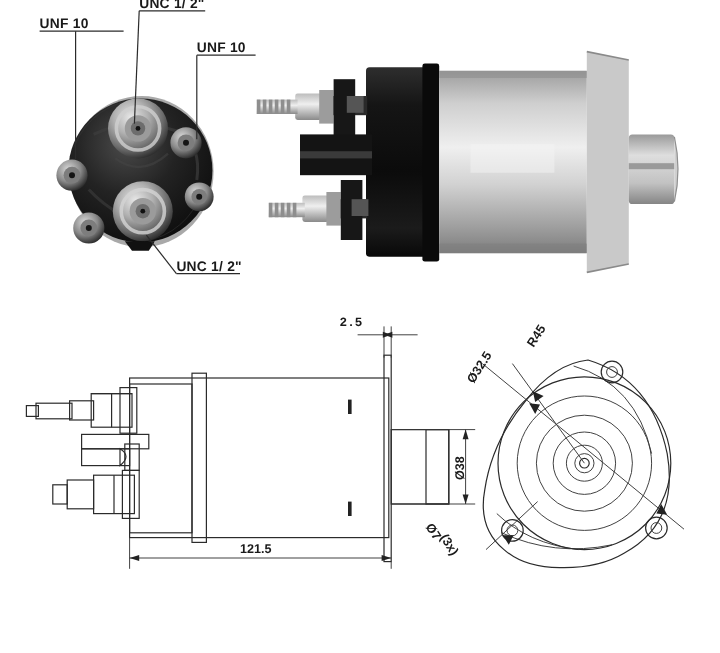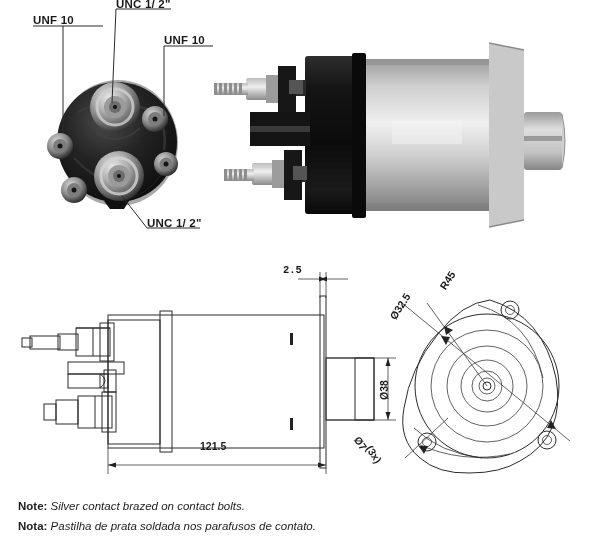--- a/index.html
+++ b/index.html
@@ -343,30 +343,22 @@
       </g>
 
       <g>
         <line x1="405" y1="200" x2="448" y2="160" class="ln-thin"></line>
         <path d="M 419 188 l 9 0 l -4 8 z" fill="#222"></path>
       </g>
     </g>
   </svg>
 
   <div class="dim" style="left:283px;top:264px;font-family:Liberation Mono, monospace;">2.5</div>
-  <div class="dim" style="left:200px;top:440px;">121.5</div>
+  <div class="dim" style="left:200px;top:452px;">121.5</div>
   <div class="dim rot-90" style="left:378px;top:400px;">Ø38</div>
 
   <div class="dim rot-55" style="left:437px;top:285px;">R45</div>
   <div class="dim rot-55" style="left:387px;top:315px;">Ø32.5</div>
   <div class="dim rot-p55" style="left:362px;top:434px;">Ø7</div>
   <div class="dim rot-p55" style="left:374px;top:443px;">(3x)</div>
 
-  <div class="note-line" style="left:18px;top:500px;">
-    <b>Note:</b>
-    <i>Silver contact brazed on contact bolts.</i>
-  </div>
-  <div class="note-line" style="left:18px;top:520px;">
-    <b>Nota:</b>
-    <i>Pastilha de prata soldada nos parafusos de contato.</i>
-  </div>
 
 </div>
 
 </body></html>

